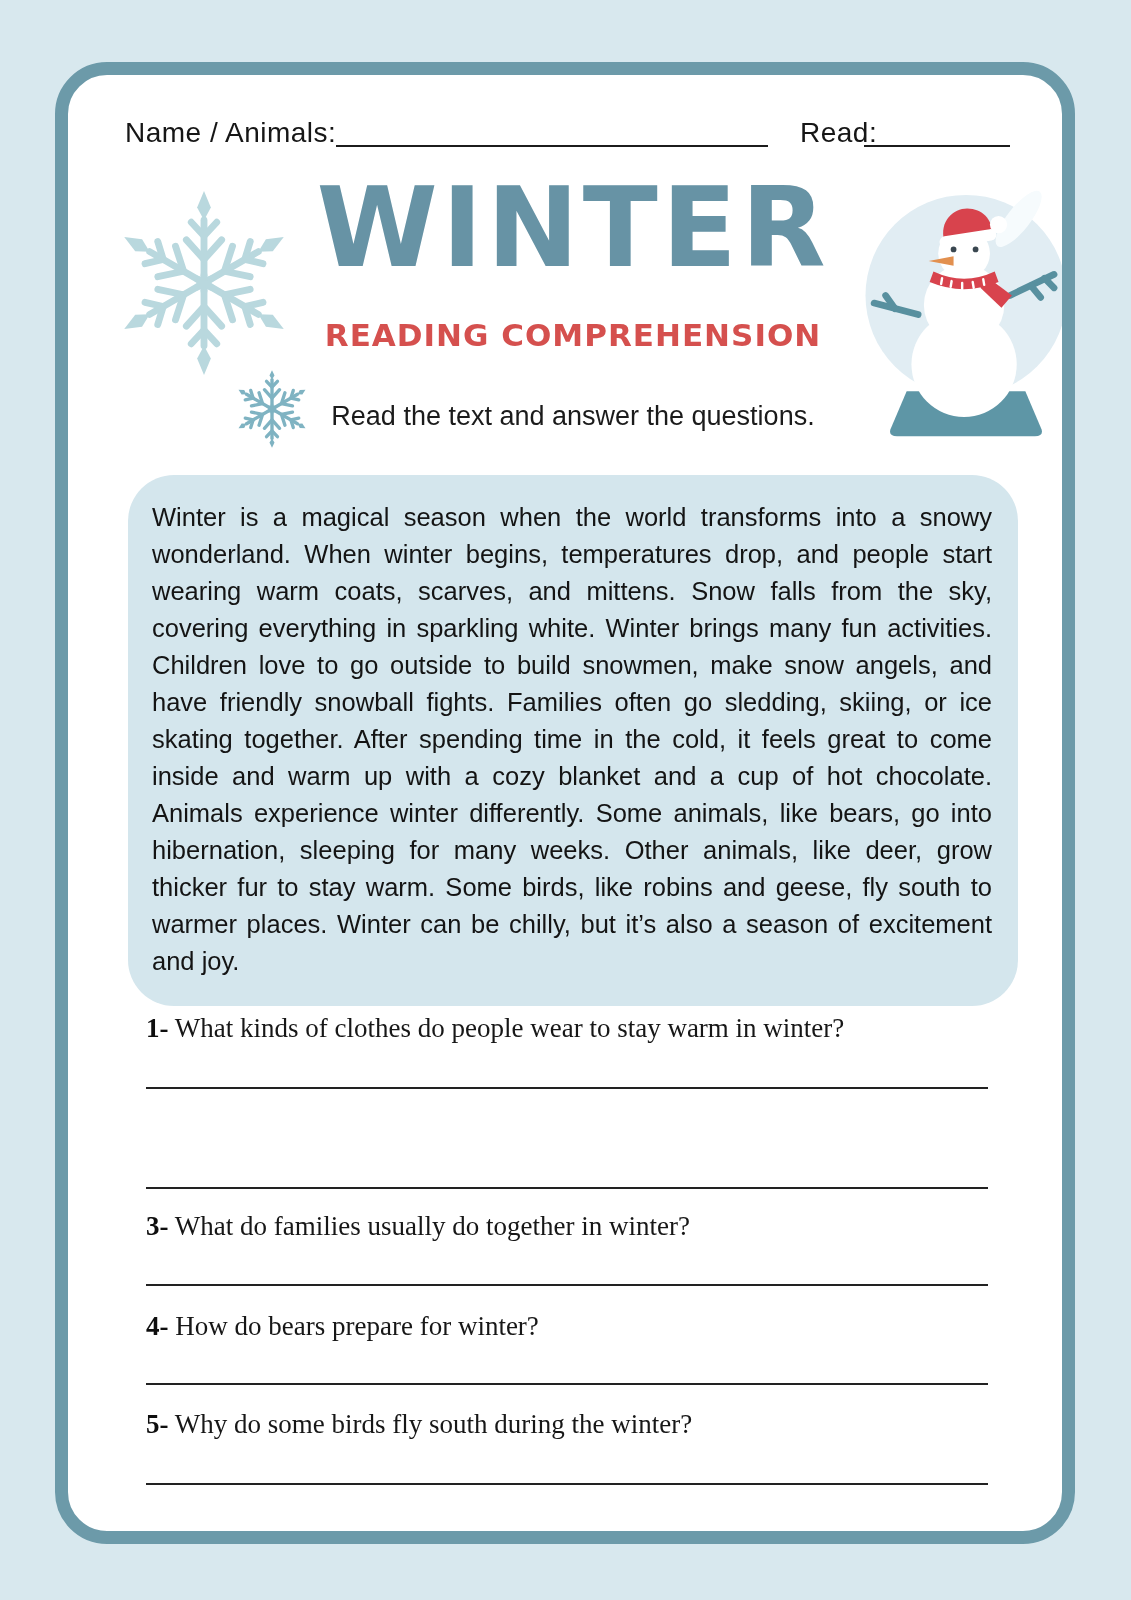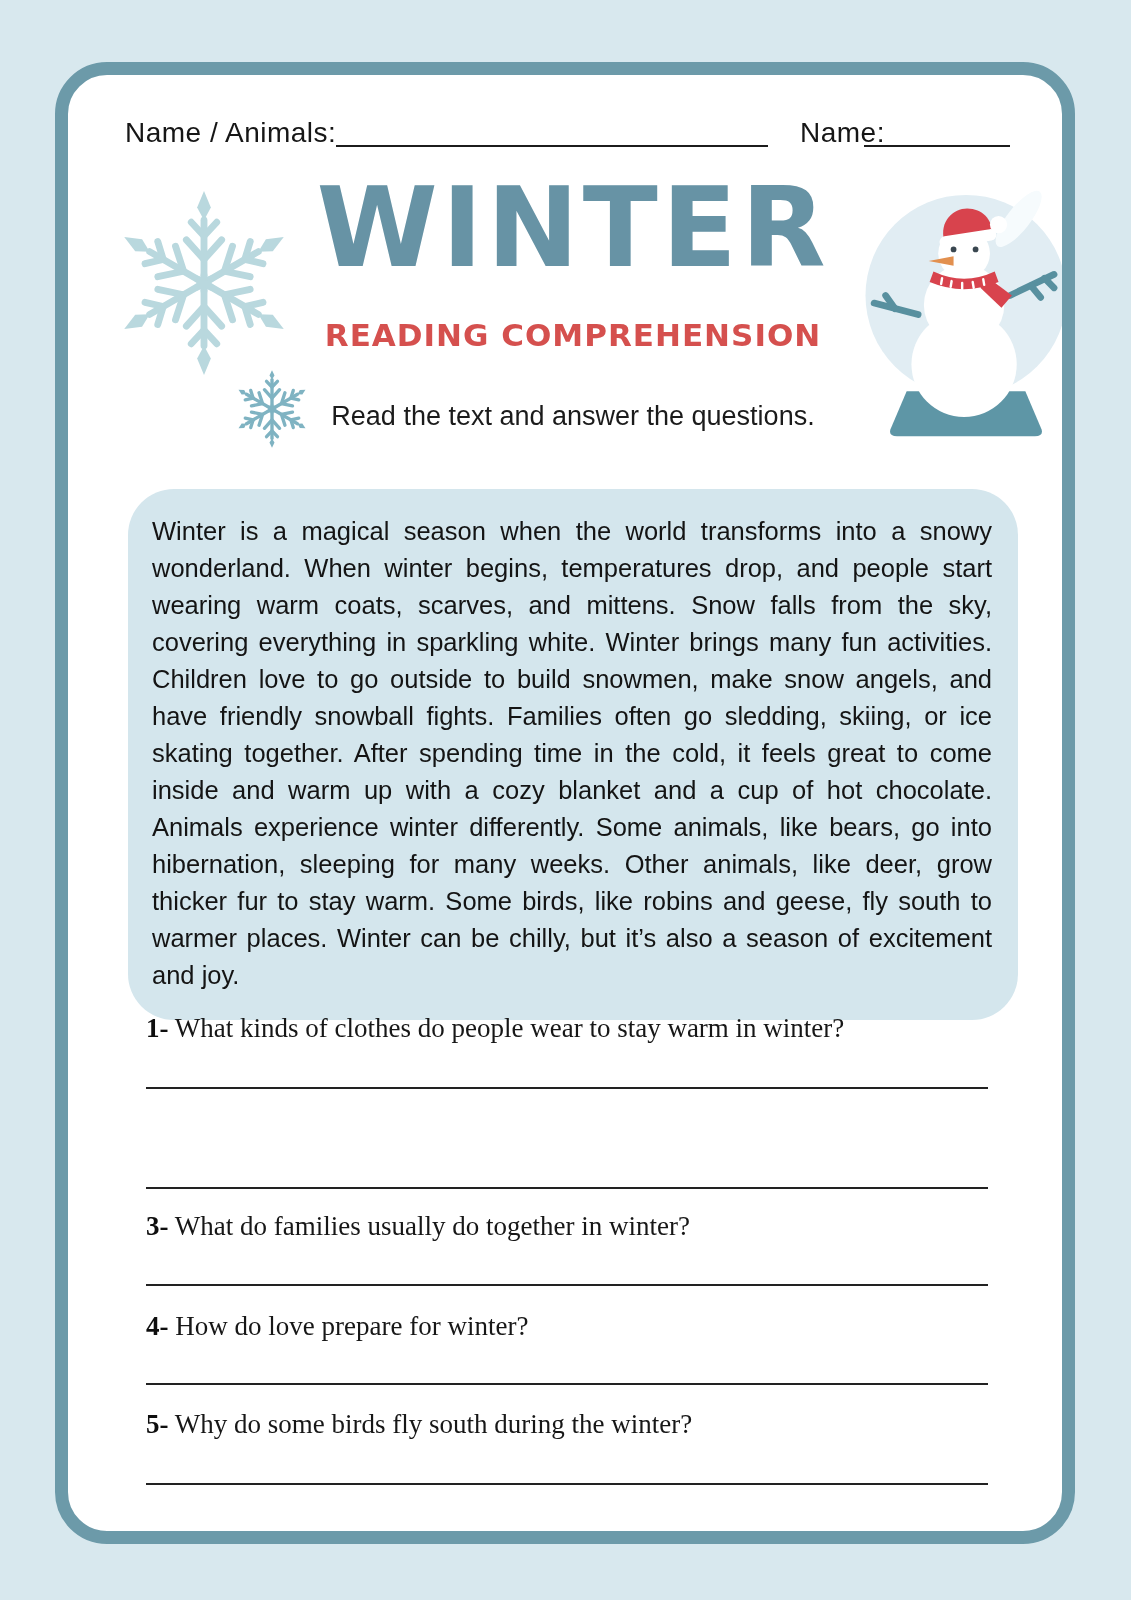--- a/index.html
+++ b/index.html
@@ -47,21 +47,21 @@
     font-family: "DejaVu Sans", sans-serif;
   }
   .instruction {
     position: absolute; left: 195px; top: 326px; width: 620px;
     text-align: center; font-size: 27px; color: #1b1b1b;
   }
   .globe-wrap { position: absolute; left: 790px; top: 96px; width: 216px; height: 268px; }
 
   
   .passage-box {
-    position: absolute; left: 60px; top: 414px; width: 890px;
+    position: absolute; left: 60px; top: 400px; width: 890px;
     background: #d4e6ed;
     border-radius: 46px;
     padding: 24px 26px 26px 24px;
   }
   .passage-text {
     font-size: 25.5px; line-height: 37px;
     text-align: justify; color: #141414;
   }
 
   
@@ -72,21 +72,21 @@
   .l1 { top: 1012px; } .l2 { top: 1112px; } .l3 { top: 1209px; } .l4 { top: 1308px; } .l5 { top: 1408px; }
 </style>
 </head>
 <body>
 
 <div class="page">
   <div class="card">
 
     <div class="hdr-label name-label">Name / Animals:</div>
     <div class="write-line name-line"></div>
-    <div class="hdr-label date-label">Name:</div>
+    <div class="hdr-label date-label">Read:</div>
     <div class="write-line date-line"></div>
 
     <svg class="big-flake" viewBox="-100 -100 200 200">
       <g stroke="#b9d8de" stroke-width="7" stroke-linecap="round" fill="none">
         <g>
             <g transform="rotate(0)">
               <line y1="8" y2="-64"></line>
               <path d="M0,-24 L-18,-44 M0,-24 L18,-44"></path>
               <path d="M0,-48 L-13,-62 M0,-48 L13,-62"></path>
               <path d="M0,-64 L-7,-77 L0,-94 L7,-77 Z" fill="#b9d8de" stroke="none"></path>
@@ -214,20 +214,20 @@
     </div>
 
     <div class="question q1"><span class="q-num">1-</span> <span>What kinds of clothes do people wear to stay warm in winter?</span></div>
     <div class="answer-line l1"></div>
 
     <div class="answer-line l2"></div>
 
     <div class="question q3"><span class="q-num">3-</span> <span>What do families usually do together in winter?</span></div>
     <div class="answer-line l3"></div>
 
-    <div class="question q4"><span class="q-num">4-</span> <span>How do love prepare for winter?</span></div>
+    <div class="question q4"><span class="q-num">4-</span> <span>How do bears prepare for winter?</span></div>
     <div class="answer-line l4"></div>
 
     <div class="question q5"><span class="q-num">5-</span> <span>Why do some birds fly south during the winter?</span></div>
     <div class="answer-line l5"></div>
 
   </div>
 </div>
 
 </body></html>

